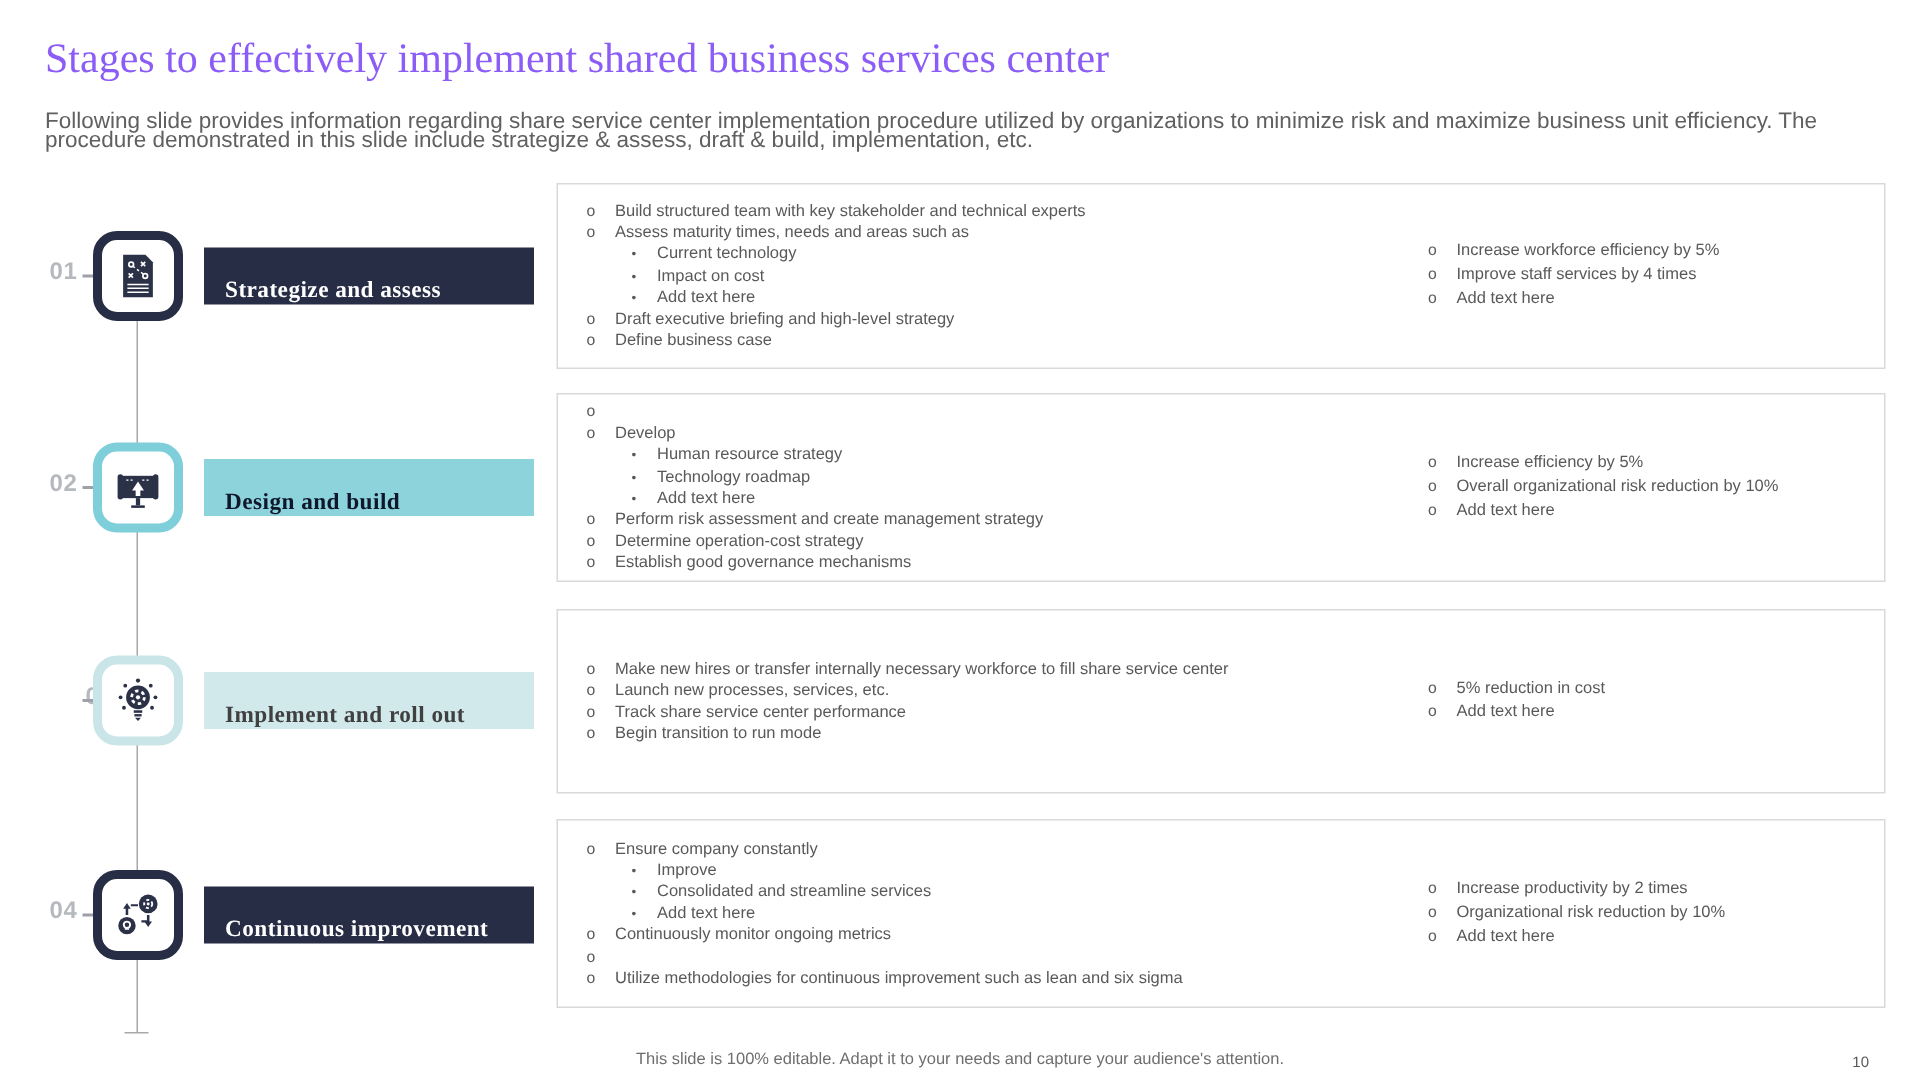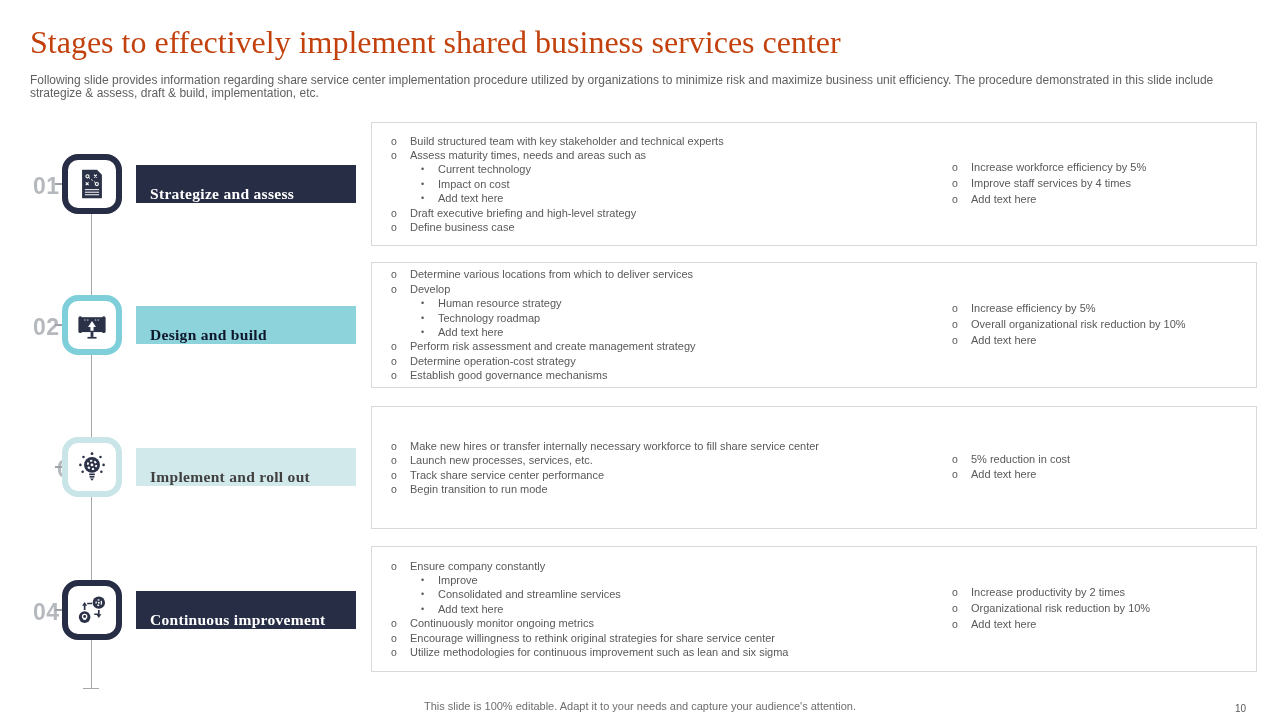--- a/index.html
+++ b/index.html
@@ -3,33 +3,33 @@
 <meta charset="utf-8">
 <style>
   * { margin:0; padding:0; box-sizing:border-box; }
   html,body { width:1280px; height:720px; background:#ffffff; overflow:hidden; }
   body { font-family:"Liberation Sans", sans-serif; }
   .slide { position:relative; width:1280px; height:720px; background:#fff; }
 
   .title {
     position:absolute; left:30px; top:24px;
     font-family:"Liberation Serif","DejaVu Serif",serif;
-    font-size:32px; font-weight:400; color:#c2410c; white-space:nowrap;
+    font-size:28px; font-weight:400; color:#8b5cf6; white-space:nowrap;
   }
   .subtitle {
     position:absolute; left:30px; top:74px; width:1190px;
-    font-size:12px; line-height:13px; color:#606060;
+    font-size:15px; line-height:13px; color:#606060;
   }
 
   .vline { position:absolute; left:91px; top:195px; width:1px; height:493px; background:#a8a8a8; }
   .vline-tick { position:absolute; left:83px; top:688px; width:16px; height:1px; background:#a8a8a8; }
 
   .stage-number {
     position:absolute; left:33px; width:34px;
-    font-size:23px; font-weight:700; color:#b5b9be; letter-spacing:0.5px;
+    font-size:16px; font-weight:700; color:#b5b9be; letter-spacing:0.5px;
   }
   .stage-dash { position:absolute; left:55px; width:8px; height:2px; background:#9ea2a8; }
 
   .icon-box {
     position:absolute; left:62px; width:60px; height:60px;
     background:#fff; border-radius:16px; border:6px solid #272d45;
     display:flex; align-items:center; justify-content:center; z-index:2;
   }
   .icon-box svg { width:34px; height:34px; }
 
@@ -150,21 +150,20 @@
       <rect x="8.8" y="20.4" width="6.4" height="1.2" fill="#2b3147"></rect>
     </svg>
       </div>
       <div class="stage-bar" style="top: 306px; background: rgb(141, 211, 220);">
         <span style="color: #0f172a;">Design and build</span>
       </div>
       <div class="content-box" style="top: 262px; height: 126px; position: absolute;">
         <div class="points-list">
           <div class="pt">
             <span class="mk">o</span>
-            <span>Determine various locations from which to deliver services</span>
           </div>
           <div class="pt">
             <span class="mk">o</span>
             <span>Develop</span>
           </div>
           <div class="pt sub">
             <span class="mk">•</span>
             <span>Human resource strategy</span>
           </div>
           <div class="pt sub">
@@ -292,21 +291,20 @@
           <div class="pt sub">
             <span class="mk">•</span>
             <span>Add text here</span>
           </div>
           <div class="pt">
             <span class="mk">o</span>
             <span>Continuously monitor ongoing metrics</span>
           </div>
           <div class="pt">
             <span class="mk">o</span>
-            <span>Encourage willingness to rethink original strategies for share service center</span>
           </div>
           <div class="pt">
             <span class="mk">o</span>
             <span>Utilize methodologies for continuous improvement such as lean and six sigma</span>
           </div>
         </div>
         <div class="metrics-list">
           <div class="pt">
             <span class="mk">o</span>
             <span>Increase productivity by 2 times</span>

